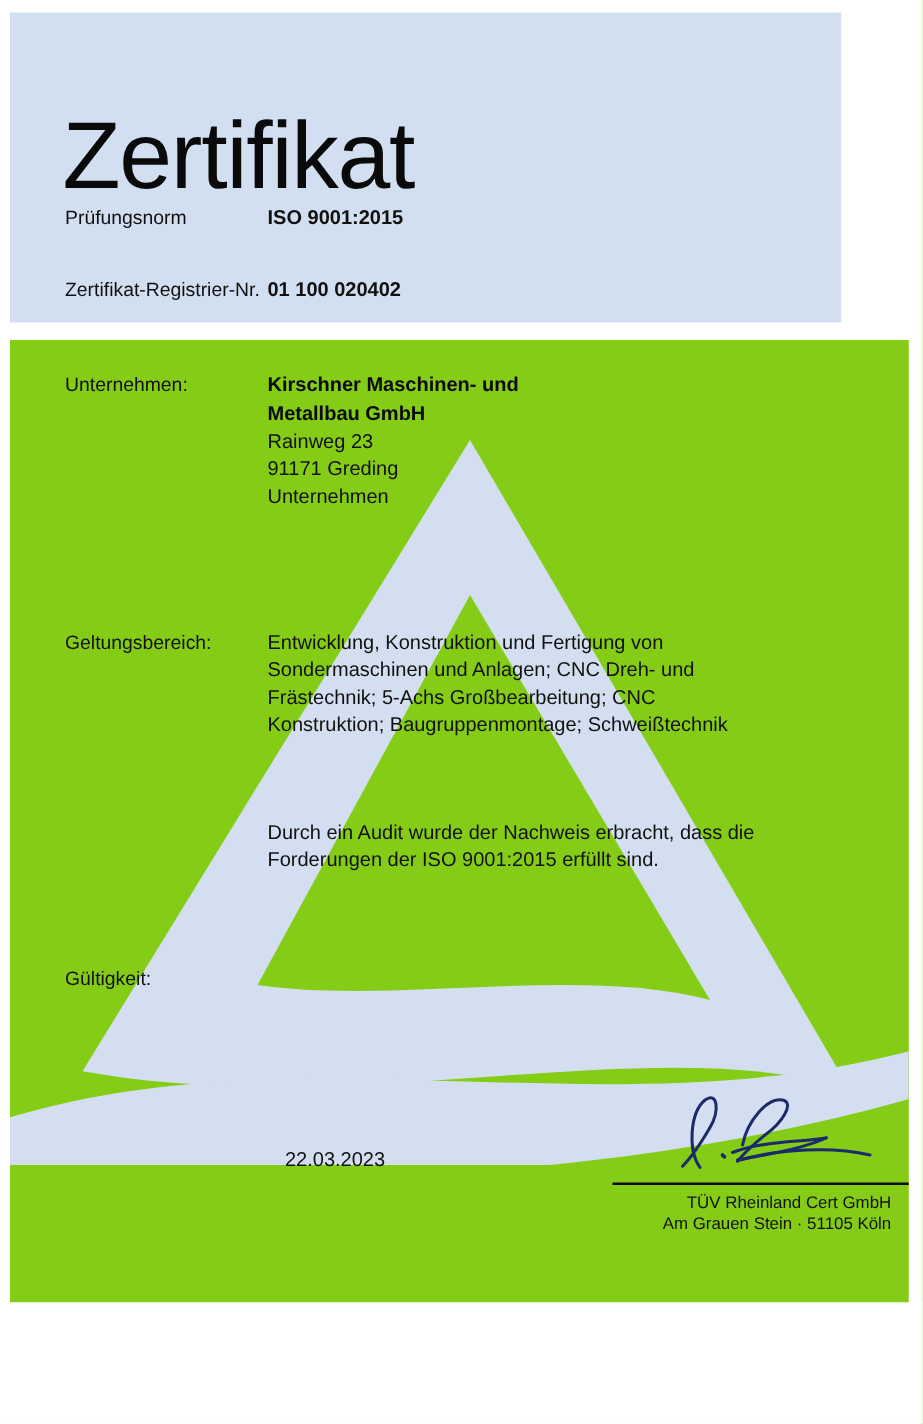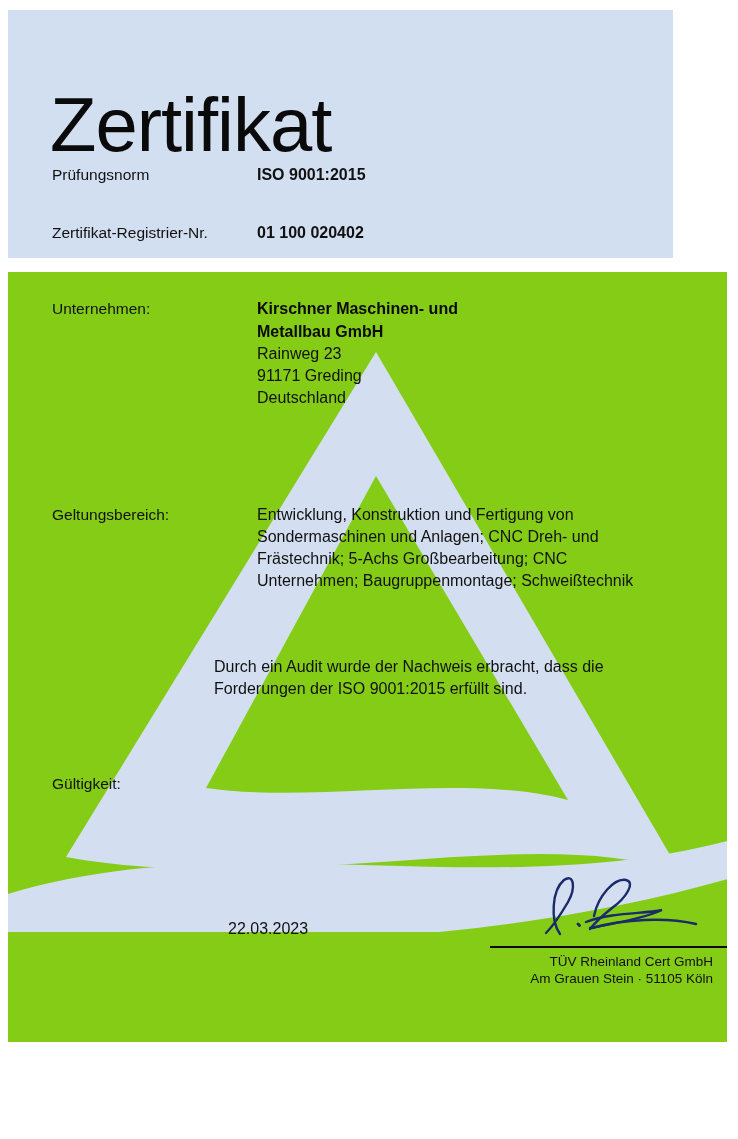--- a/index.html
+++ b/index.html
@@ -22,21 +22,21 @@
   .watermark{position:absolute;left:0;top:80px;width:719px;height:580px;}
 
   
   .title{
     position:absolute;left:42px;top:22px;
     font-size:76px;line-height:1.1;font-weight:400;color:#0a0a0a;
     letter-spacing:-1px;
   }
   .row{position:absolute;left:44px;right:16px;display:flex;align-items:baseline;}
   .row .lbl{flex:0 0 162px;font-size:15.5px;color:#111;}
-  .row .val{font-size:16px;line-height:22px;color:#111;margin-left:43px;}
+  .row .val{font-size:16px;line-height:22px;color:#111;}
   .val-strong{font-size:18px;font-weight:700;color:#0a0a0a;}
   .name-strong{font-size:16px;font-weight:700;line-height:23px;color:#0a0a0a;}
   .addr{font-size:16px;line-height:22px;}
   .para{position:absolute;left:206px;font-size:16px;line-height:22px;color:#111;}
 
   .issue-date{position:absolute;left:220px;top:648px;font-size:16px;}
   .sig-svg{position:absolute;left:520px;top:600px;width:185px;height:72px;}
   .sig-line{position:absolute;left:482px;top:674px;width:240px;border-top:2px solid #0a0a0a;}
   .issuer{
     position:absolute;right:14px;top:682px;text-align:right;
@@ -73,31 +73,31 @@
       <path fill="#d3dff0" d="M-10 545 C 230 468 480 556 730 486 L730 524 C 470 600 180 598 -10 582 Z"></path>
     </svg>
 
     <div class="row" style="top:25px;">
       <span class="lbl">Unternehmen:</span>
       <div class="val">
         <div class="name-strong">Kirschner Maschinen- und</div>
         <div class="name-strong">Metallbau GmbH</div>
         <div class="addr">Rainweg 23</div>
         <div class="addr">91171 Greding</div>
-        <div class="addr">Deutschland</div>
+        <div class="addr">Unternehmen</div>
       </div>
     </div>
 
     <div class="row" style="top:232px;">
       <span class="lbl">Geltungsbereich:</span>
       <div class="val">
         <div>Entwicklung, Konstruktion und Fertigung von</div>
         <div>Sondermaschinen und Anlagen; CNC Dreh- und</div>
         <div>Frästechnik; 5-Achs Großbearbeitung; CNC</div>
-        <div>Unternehmen; Baugruppenmontage; Schweißtechnik</div>
+        <div>Konstruktion; Baugruppenmontage; Schweißtechnik</div>
       </div>
     </div>
 
     <div class="para" style="top:384px;">
       <div>Durch ein Audit wurde der Nachweis erbracht, dass die</div>
       <div>Forderungen der ISO 9001:2015 erfüllt sind.</div>
     </div>
 
     <div class="row" style="top:503px;">
       <span class="lbl">Gültigkeit:</span>

